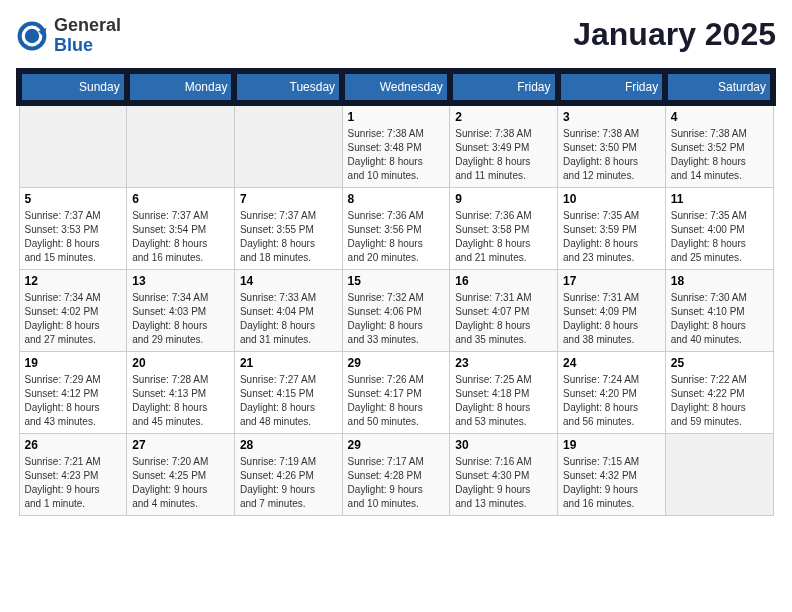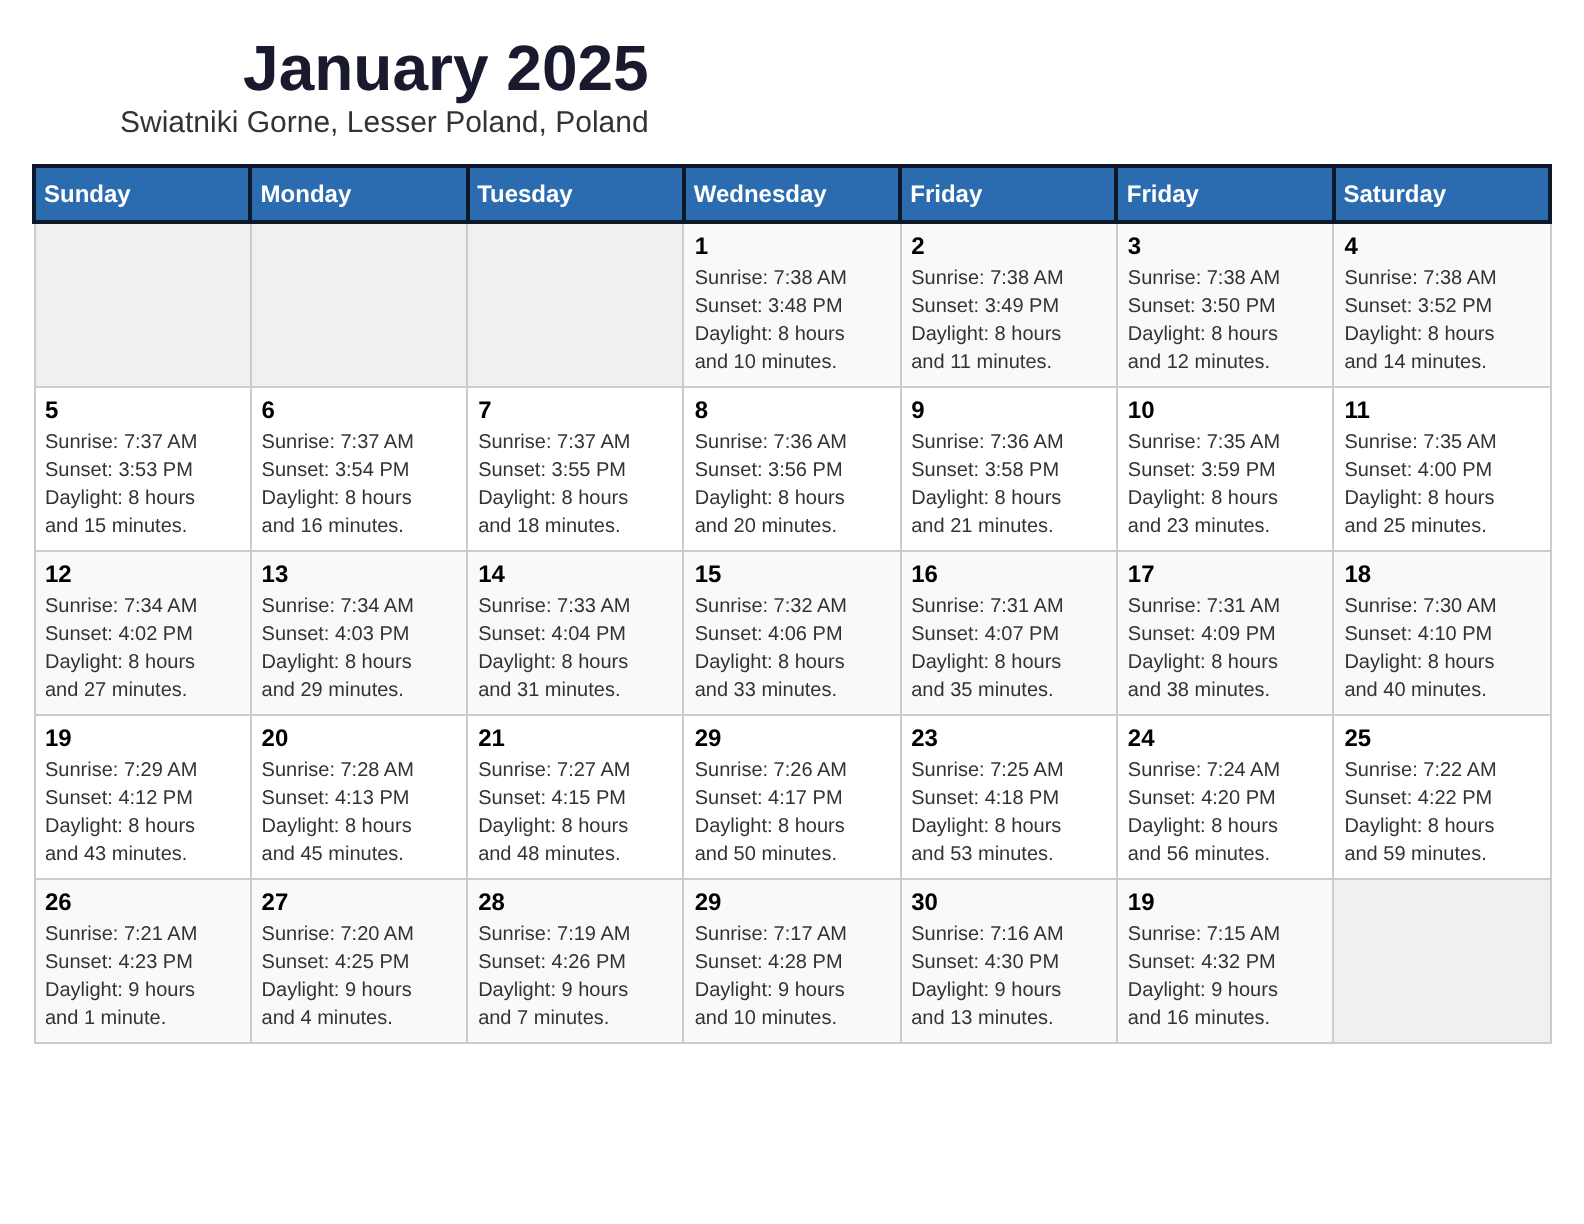--- a/index.html
+++ b/index.html
@@ -47,24 +47,24 @@
     }
     .calendar {
       width: 100%;
       border-collapse: collapse;
       font-size: 11px;
     }
     .calendar th {
       background: #2b6cb0;
       color: #fff;
       padding: 6px 4px;
-      text-align: left;
+      text-align: right;
       font-size: 12px;
-      font-weight: bold;
-      border: 2px solid #0f172a;
+      font-weight: normal;
+      border: 6px solid #0f172a;
     }
     .calendar td {
       border: 1px solid #ccc;
       vertical-align: top;
       padding: 4px 5px;
       width: calc(100%/7);
       min-height: 80px;
       background: #fff;
     }
     .calendar tr:nth-child(odd) td {
@@ -88,23 +88,35 @@
       background: #f0f0f0 !important;
     }
     
     .row-odd td { background: #f5f5f5; }
     .row-even td { background: #ffffff; }
   </style>
 </head>
 <body>
 
 <div class="header">
+  <div class="logo">
+    <svg class="logo-icon" viewBox="0 0 40 40">
+      <circle cx="20" cy="20" r="18" fill="#1a5fa8"></circle>
+      <circle cx="20" cy="20" r="13" fill="#fff"></circle>
+      <circle cx="20" cy="20" r="9" fill="#1a5fa8"></circle>
+
+      <polygon points="28,14 38,10 35,22" fill="#1a5fa8"></polygon>
+    </svg>
+    <div class="logo-text">
+      <div class="logo-general">General</div>
+      <div class="logo-blue">Blue</div>
+    </div>
+  </div>
   <div class="title-block">
     <div class="month-title">January 2025</div>
-    <div class="location">Swiatniki Gorne, Lesser Poland, Poland</div>
   </div>
 </div>
 
 <table class="calendar">
   <thead>
     <tr>
     <th>Sunday</th>
         <th>Monday</th>
         <th>Tuesday</th>
         <th>Wednesday</th>

